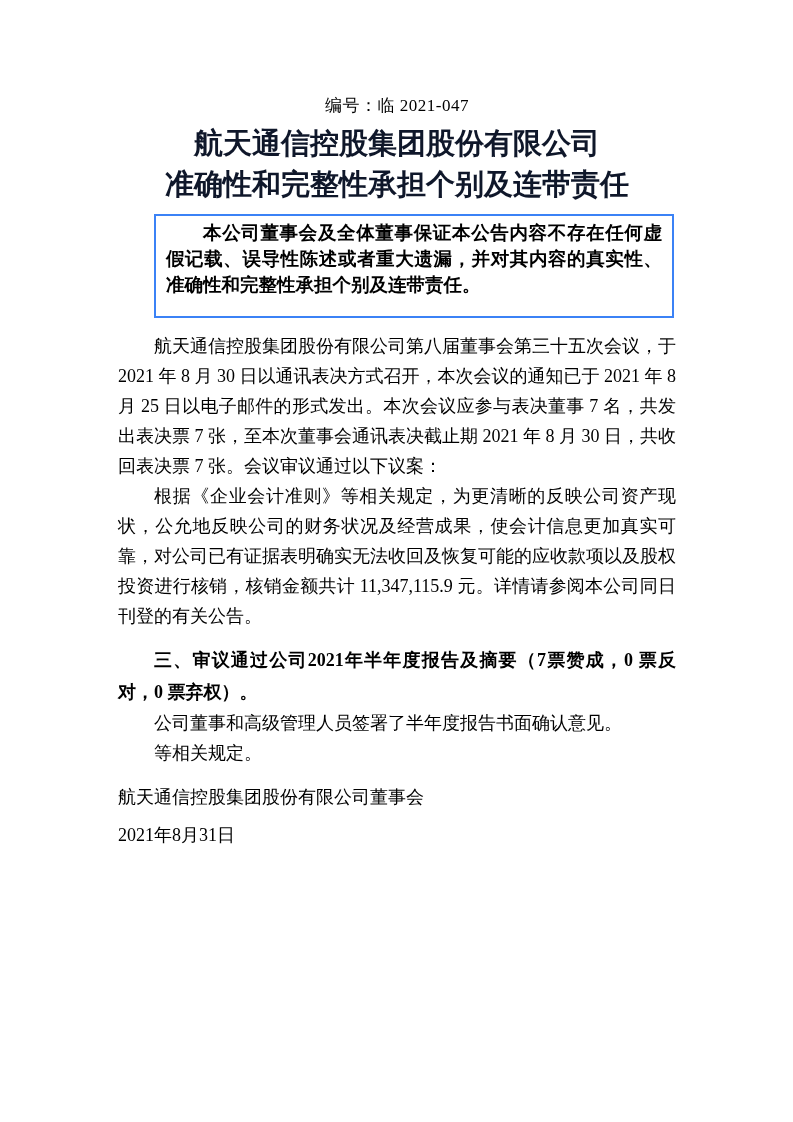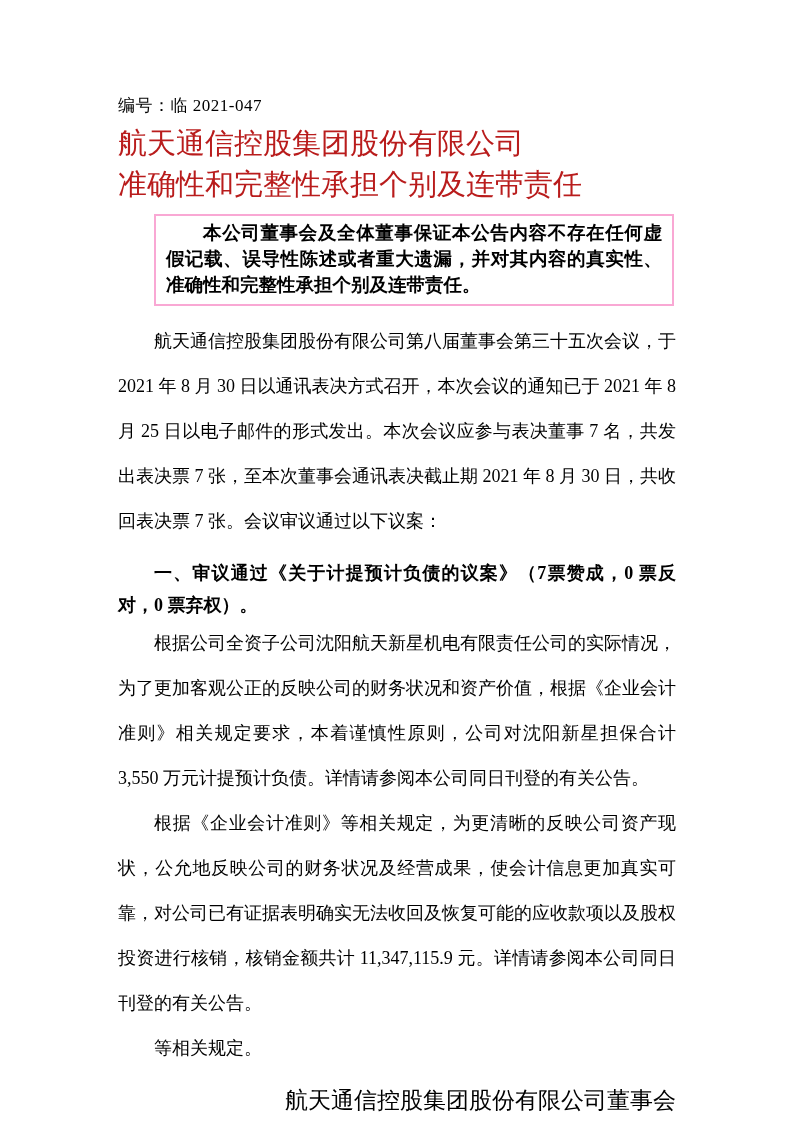--- a/index.html
+++ b/index.html
@@ -10,65 +10,64 @@
   }
   .page {
     width: 793px;
     height: 1122px;
     margin: 0 auto;
     background: #ffffff;
     padding: 95px 117px 40px 118px;
     overflow: hidden;
   }
   .doc-number {
-    text-align: left;
+    text-align: center;
     font-size: 17px;
     line-height: 22px;
     letter-spacing: 0.5px;
   }
   .title {
     margin-top: 6px;
-    text-align: left;
-    font-weight: normal;
+    text-align: center;
+    font-weight: bold;
     font-size: 29px;
     line-height: 41px;
-    color: #b91c1c;
+    color: #0f172a;
   }
   .title .title-line { display: block; }
   .disclaimer-box {
     margin: 9px 2px 13px 36px;
-    border: 2px solid #f9a8d4;
-    padding: 4px 10px 6px 10px;
+    border: 2px solid #3b82f6;
+    padding: 4px 10px 18px 10px;
   }
   .disclaimer-box p {
     font-family: "Liberation Sans", "DejaVu Sans", sans-serif;
     font-weight: bold;
     font-size: 18.5px;
     line-height: 26px;
     text-indent: 2em;
     text-align: justify;
   }
   .body-para {
     font-size: 18px;
-    line-height: 45px;
+    line-height: 30px;
     text-indent: 2em;
     text-align: justify;
   }
   .heading {
     font-size: 18px;
     line-height: 31.5px;
     text-indent: 2em;
     text-align: justify;
     font-weight: bold;
     margin-top: 14px;
   }
   .signature-block { margin-top: 14px; }
   .signature {
-    text-align: right;
-    font-size: 23px;
+    font-size: 18px;
     line-height: 31.5px;
   }
   .date-line { margin-top: 6px; }
 </style>
 </head>
 <body>
 
 <div class="page">
 
   <div class="doc-number">编号：临 2021-047</div>
@@ -77,29 +76,29 @@
     <span class="title-line">航天通信控股集团股份有限公司</span>
     <span class="title-line">准确性和完整性承担个别及连带责任</span>
   </h1>
 
   <div class="disclaimer-box">
     <p>本公司董事会及全体董事保证本公告内容不存在任何虚假记载、误导性陈述或者重大遗漏，并对其内容的真实性、准确性和完整性承担个别及连带责任。</p>
   </div>
 
   <p class="body-para">航天通信控股集团股份有限公司第八届董事会第三十五次会议，于 2021 年 8 月 30 日以通讯表决方式召开，本次会议的通知已于 2021 年 8 月 25 日以电子邮件的形式发出。本次会议应参与表决董事 7 名，共发出表决票 7 张，至本次董事会通讯表决截止期 2021 年 8 月 30 日，共收回表决票 7 张。会议审议通过以下议案：</p>
 
-  <section>
-    <p class="heading">一、审议通过《关于计提预计负债的议案》（7票赞成，0 票反对，0 票弃权）。</p>
-    <p class="body-para">根据公司全资子公司沈阳航天新星机电有限责任公司的实际情况，为了更加客观公正的反映公司的财务状况和资产价值，根据《企业会计准则》相关规定要求，本着谨慎性原则，公司对沈阳新星担保合计 3,550 万元计提预计负债。详情请参阅本公司同日刊登的有关公告。</p>
-  </section>
 
   <section>
     <p class="body-para">根据《企业会计准则》等相关规定，为更清晰的反映公司资产现状，公允地反映公司的财务状况及经营成果，使会计信息更加真实可靠，对公司已有证据表明确实无法收回及恢复可能的应收款项以及股权投资进行核销，核销金额共计 11,347,115.9 元。详情请参阅本公司同日刊登的有关公告。</p>
   </section>
 
+  <section>
+    <p class="heading">三、审议通过公司2021年半年度报告及摘要（7票赞成，0 票反对，0 票弃权）。</p>
+    <p class="body-para">公司董事和高级管理人员签署了半年度报告书面确认意见。</p>
+  </section>
 
   <p class="body-para">等相关规定。</p>
 
   <div class="signature-block">
     <div class="signature">航天通信控股集团股份有限公司董事会</div>
     <div class="signature date-line">2021年8月31日</div>
   </div>
 
 </div>
 

